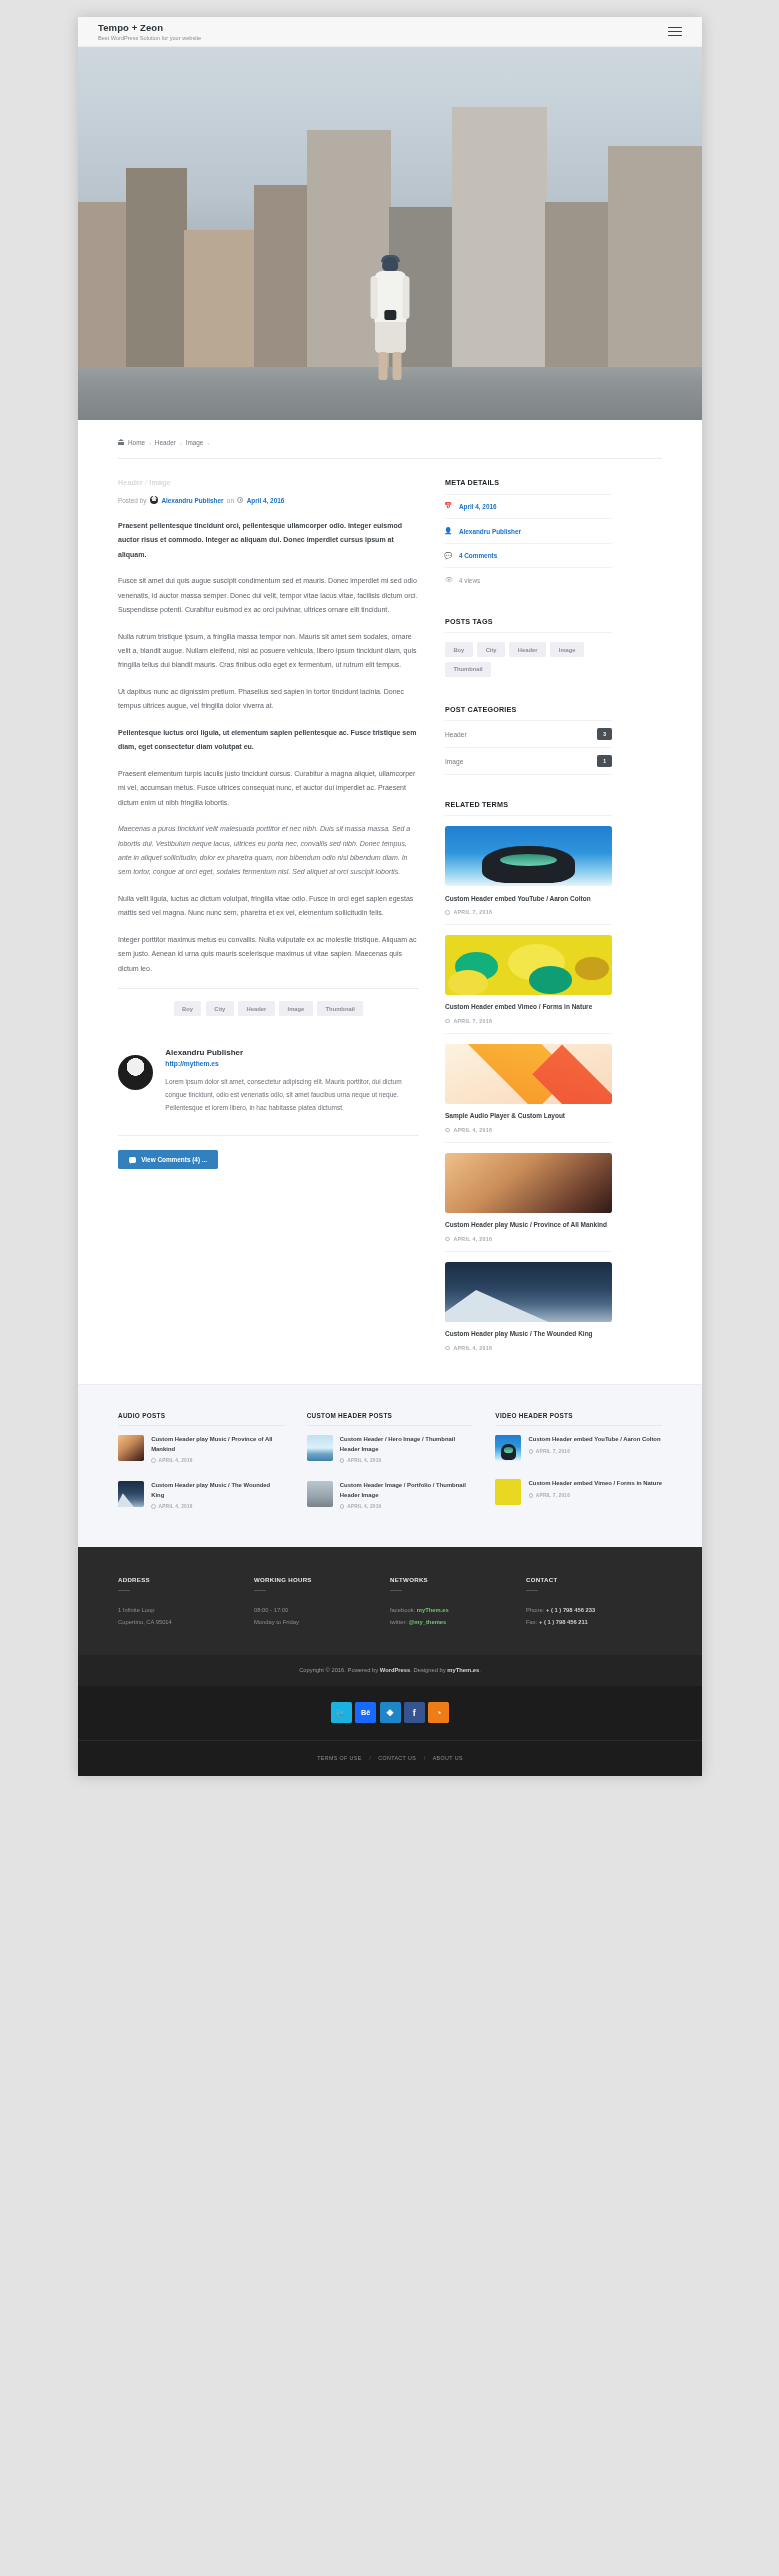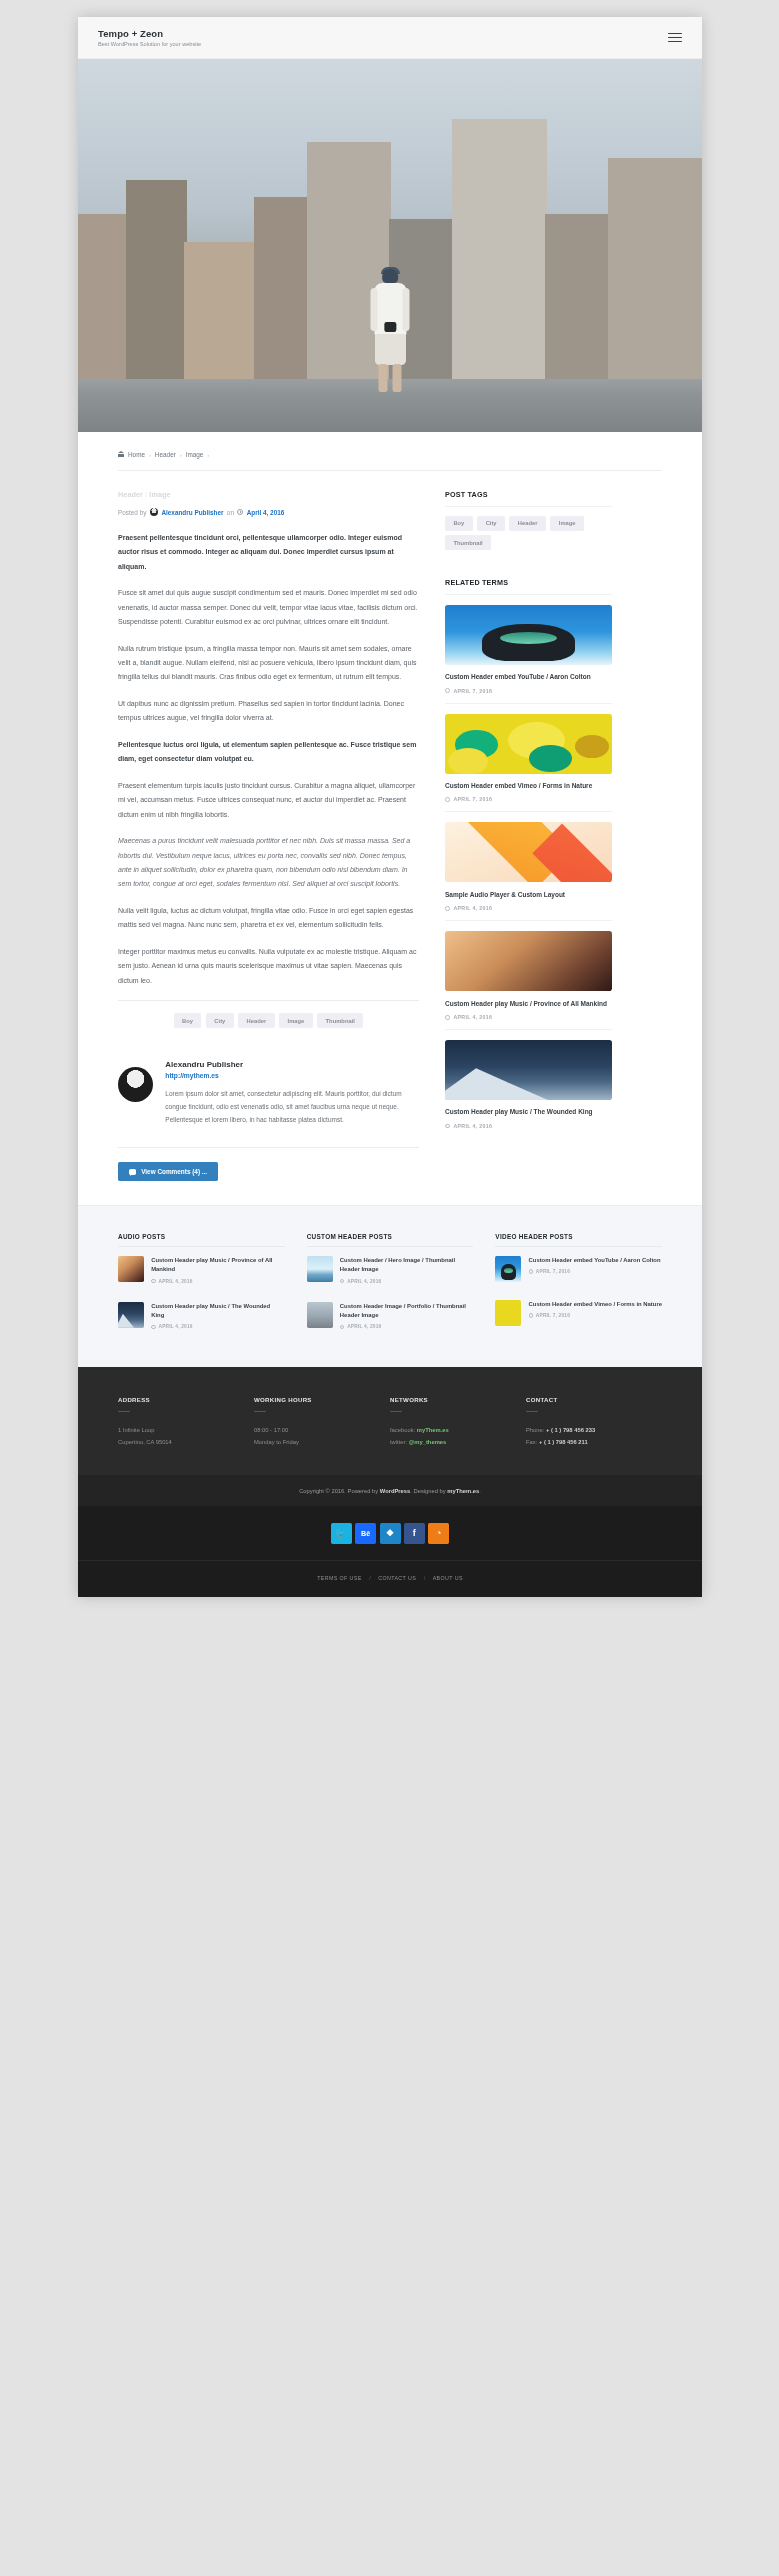--- a/index.html
+++ b/index.html
@@ -8,21 +8,21 @@
     font-family: "Liberation Sans", sans-serif;
     background: #e3e3e3;
     color: #3b4045;
     -webkit-font-smoothing: antialiased;
   }
   .page-wrap { width: 780px; margin: 0 auto; padding: 16.7px 0 0 0; }
   .site { width: 624px; margin: 0 auto; background: #ffffff; box-shadow: 0 0 13.4px rgba(0,0,0,.18); }
 
   
   .site-header {
-    height: 42px; background: #f7f7f7; border-bottom: 0.6px solid #ececec;
+    height: 30px; background: #f7f7f7; border-bottom: 0.6px solid #ececec;
     display: flex; align-items: center; justify-content: space-between;
     padding: 0 20px;
   }
   .brand-title { font-size: 9.5px; font-weight: bold; color: #2e3338; letter-spacing: 0.1px; line-height: 1.2; }
   .brand-tagline { font-size: 5.6px; color: #8a9096; margin-top: 1.7px; }
   .burger { width: 14.5px; cursor: pointer; }
   .burger span { display: block; height: 1.1px; background: #3b4045; margin: 2.8px 0; border-radius: 0.6px; }
 
   
   .hero { position: relative; width: 100%; height: 373px; overflow: hidden; background: #7e8d9b; }
@@ -275,33 +275,67 @@
       <div class="comments-rule"></div>
       <button class="btn-comments">
         <span class="bubble"></span>
         <span>View Comments (4) ...</span>
       </button>
       <div style="height:23.4px"></div>
     </div>
 
     <div class="sidebar">
 
-
       <div class="wid">
-        <div class="wid-title">POST TAGS</div>
+        <div class="wid-title">META DETAILS</div>
+        <div class="wid-rule"></div>
+        <div class="meta-list">
+          <div class="meta-item">
+            <span class="ico">📅</span>
+            <a href="#">April 4, 2016</a>
+          </div>
+          <div class="meta-item">
+            <span class="ico">👤</span>
+            <a href="#">Alexandru Publisher</a>
+          </div>
+          <div class="meta-item">
+            <span class="ico">💬</span>
+            <a href="#">4 Comments</a>
+          </div>
+          <div class="meta-item">
+            <span class="ico grey">👁</span>
+            <span class="muted">4 views</span>
+          </div>
+        </div>
+      </div>
+
+      <div class="wid">
+        <div class="wid-title">POSTS TAGS</div>
         <div class="wid-rule"></div>
         <div class="tag-row" style="justify-content:flex-start;padding-top:9px">
           <span class="tag-pill">Boy</span>
           <span class="tag-pill">City</span>
           <span class="tag-pill">Header</span>
           <span class="tag-pill">Image</span>
           <span class="tag-pill">Thumbnail</span>
         </div>
       </div>
 
+      <div class="wid">
+        <div class="wid-title">POST CATEGORIES</div>
+        <div class="wid-rule"></div>
+        <div class="cat-row">
+          <span class="cat-name">Header</span>
+          <span class="cat-count">3</span>
+        </div>
+        <div class="cat-row">
+          <span class="cat-name">Image</span>
+          <span class="cat-count">1</span>
+        </div>
+      </div>
 
       <div class="wid">
         <div class="wid-title">RELATED TERMS</div>
         <div class="wid-rule"></div>
         <div class="rel-item">
           <div class="rel-thumb t-sky"></div>
           <div class="rel-title">Custom Header embed YouTube / Aaron Colton</div>
           <div class="rel-date">
                 <span class="clock-s"></span>
                 <span>APRIL 7, 2016</span>

